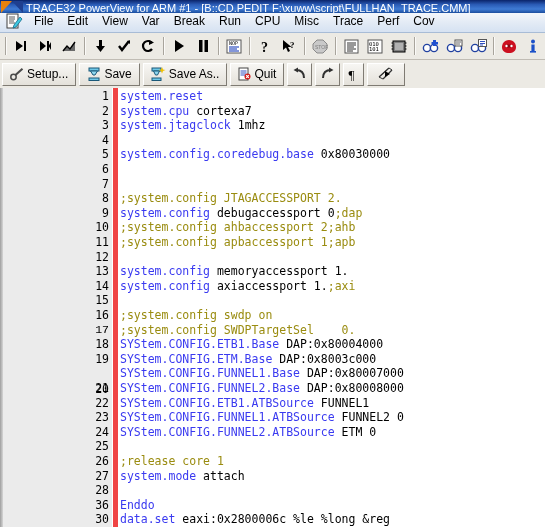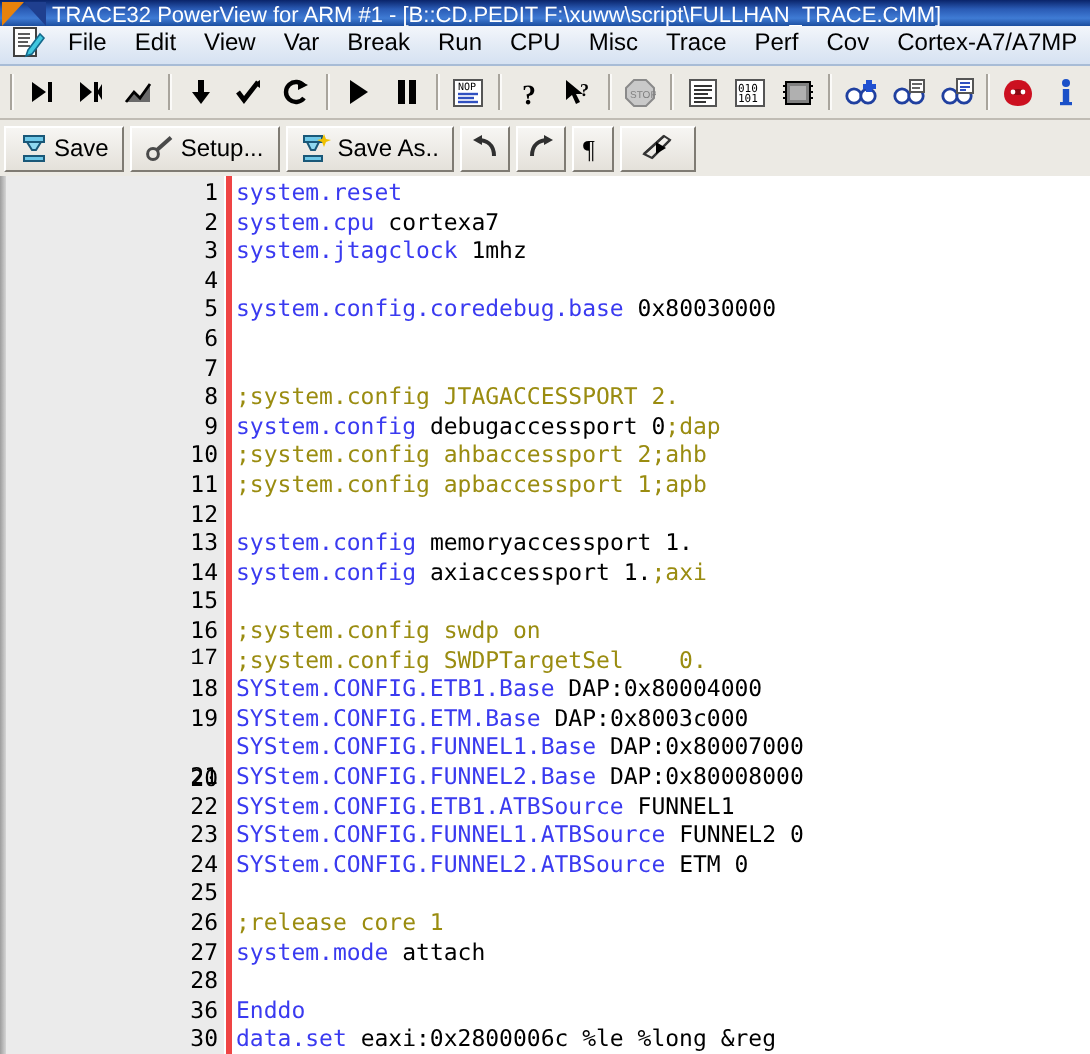--- a/index.html
+++ b/index.html
@@ -71,21 +71,21 @@
     display:flex;overflow:hidden;
   }
   .gutter{
     width:112px;flex:0 0 112px;background:#ebebeb;border-right:1px solid #ffffff;
     position:relative;
   }
   .gutter-edge{position:absolute;left:0;top:0;width:3px;height:100%;
      background:linear-gradient(to right,#9e9e9e,#d6d6d6);}
   .code-area{
     flex:1 1 auto;position:relative;background:#ffffff;
-    border-left:3px solid #ef4444;
+    border-left:5px solid #ef4444;
   }
   .code-lines{
     position:absolute;left:0;top:0;
     font-family:"DejaVu Sans Mono","Liberation Mono",monospace;
     font-size:11.5px;line-height:14.6px;white-space:pre;
   }
   .ln{
     position:absolute;right:3px;
     font-family:"DejaVu Sans Mono","Liberation Mono",monospace;
     font-size:11.5px;line-height:14.6px;color:#000;text-align:right;
@@ -126,21 +126,20 @@
     <div class="menu-item">Edit</div>
     <div class="menu-item">View</div>
     <div class="menu-item">Var</div>
     <div class="menu-item">Break</div>
     <div class="menu-item">Run</div>
     <div class="menu-item">CPU</div>
     <div class="menu-item">Misc</div>
     <div class="menu-item">Trace</div>
     <div class="menu-item">Perf</div>
     <div class="menu-item">Cov</div>
-    <div class="menu-item">Cortex-A7/A7MP</div>
   </div>
 
   <div class="toolbar1">
     <div class="tsep"></div>
 
     <div class="tbtn">
       <svg width="15" height="14" viewBox="0 0 15 14">
           <path d="M2 2 L9 7 L2 12 Z" fill="#000"></path>
           <rect x="10" y="2" width="2" height="10" fill="#000"></rect>
         </svg>
@@ -311,50 +310,63 @@
         </svg>
     </div>
 
   </div>
 
   <div class="toolbar2">
 
     <div class="bbtn">
       <span>
         <svg width="14" height="14" viewBox="0 0 14 14">
+            <circle cx="3.5" cy="10" r="2.7" fill="none" stroke="#4a4a4a" stroke-width="1.5"></circle>
+            <line x1="5.2" y1="8.2" x2="12.5" y2="1.8" stroke="#4a4a4a" stroke-width="2"></line>
+          </svg>
+      </span>
+      <span>Setup...</span>
+    </div>
+
+    <div class="bbtn">
+      <span>
+        <svg width="14" height="14" viewBox="0 0 14 14">
             <rect x="2" y="1" width="10" height="3" fill="#6fc8e8" stroke="#1a5878"></rect>
             <path d="M3.5 4 L10.5 4 L8 8 L6 8 Z" fill="#8fd8f0" stroke="#1a5878"></path>
             <rect x="2" y="11" width="10" height="2.5" fill="#6fc8e8" stroke="#1a5878"></rect>
           </svg>
       </span>
       <span>Save</span>
-    </div>
-
-    <div class="bbtn">
-      <span>
-        <svg width="14" height="14" viewBox="0 0 14 14">
-            <circle cx="3.5" cy="10" r="2.7" fill="none" stroke="#4a4a4a" stroke-width="1.5"></circle>
-            <line x1="5.2" y1="8.2" x2="12.5" y2="1.8" stroke="#4a4a4a" stroke-width="2"></line>
-          </svg>
-      </span>
-      <span>Setup...</span>
     </div>
 
     <div class="bbtn">
       <span>
         <svg width="15" height="14" viewBox="0 0 15 14">
             <rect x="1" y="1" width="9" height="3" fill="#6fc8e8" stroke="#1a5878"></rect>
             <path d="M2.5 4 L8.5 4 L6.5 8 L4.5 8 Z" fill="#8fd8f0" stroke="#1a5878"></path>
             <rect x="1" y="11" width="9" height="2.5" fill="#6fc8e8" stroke="#1a5878"></rect>
             <path d="M11 0 L12 2.5 L14.5 3 L12 4 L11 6.5 L10 4 L7.5 3 L10 2.5 Z" fill="#f0c000"></path>
           </svg>
       </span>
       <span>Save As..</span>
     </div>
 
+    <div class="bbtn">
+      <span>
+        <svg width="13" height="14" viewBox="0 0 13 14">
+            <rect x="1" y="1" width="9" height="12" fill="#fff" stroke="#444"></rect>
+            <line x1="2.5" y1="4" x2="8.5" y2="4" stroke="#3050c0"></line>
+            <line x1="2.5" y1="6" x2="8.5" y2="6" stroke="#3050c0"></line>
+            <line x1="2.5" y1="8" x2="7" y2="8" stroke="#3050c0"></line>
+            <circle cx="9.5" cy="9.5" r="3" fill="#d01818"></circle>
+            <path d="M8.2 8.2 L10.8 10.8 M10.8 8.2 L8.2 10.8" stroke="#fff" stroke-width="1.2"></path>
+          </svg>
+      </span>
+      <span>Quit</span>
+    </div>
 
 
     <div class="bbtn sq">
       <span>
         <svg width="15" height="14" viewBox="0 0 15 14">
             <path d="M12 11 C12 5 8 3 4 3" stroke="#303030" stroke-width="2" fill="none"></path>
             <path d="M1.5 3 L6 0.5 L6 5.5 Z" fill="#303030"></path>
           </svg>
       </span>
     </div>

